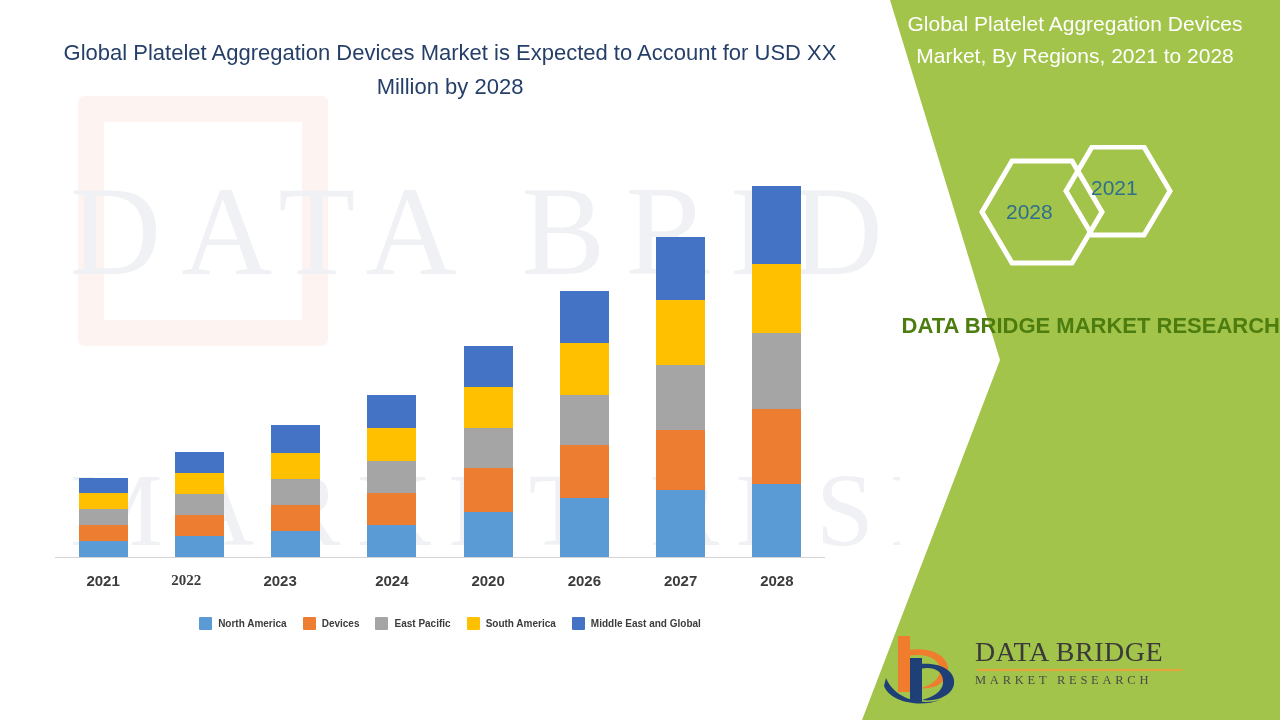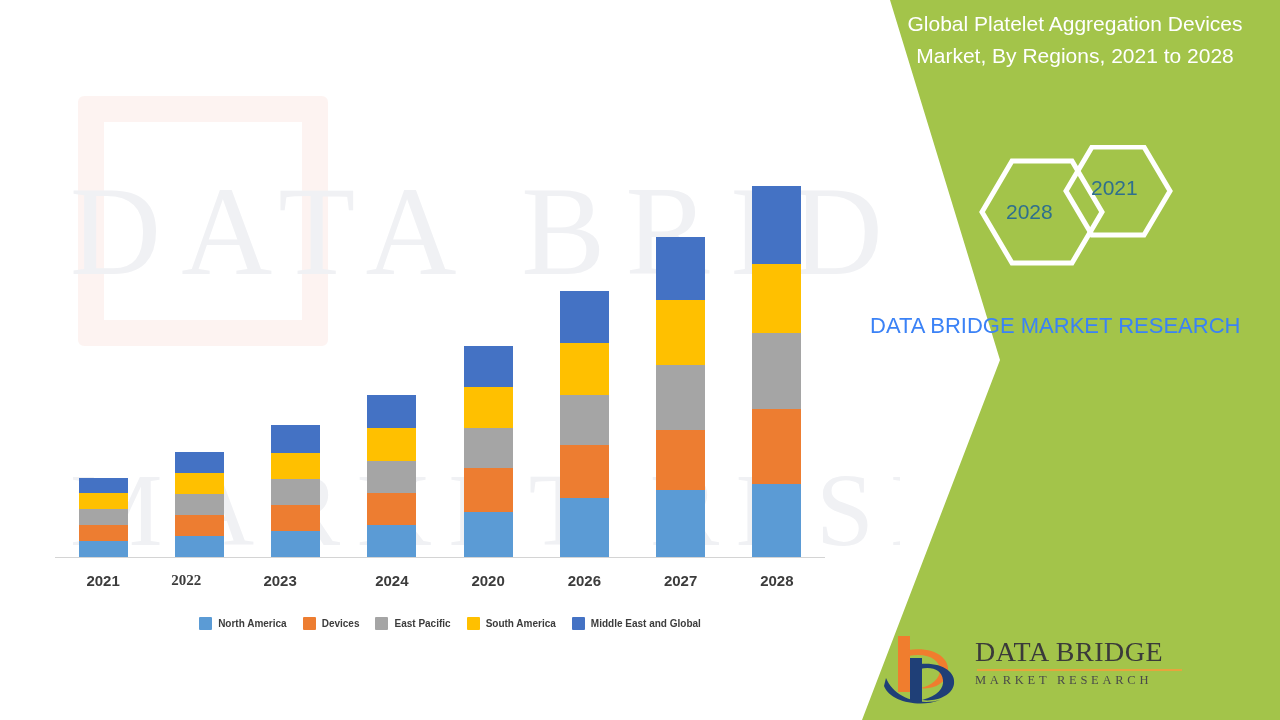--- a/index.html
+++ b/index.html
@@ -175,25 +175,25 @@
     font-size: 21px;
     font-weight: 400;
     white-space: nowrap;
   }
 
   #brand-name {
     position: absolute;
     left: 10px;
     top: 310px;
     width: 410px;
-    text-align: left;
-    color: #3b82f6;
+    text-align: right;
+    color: #4d7c0f;
     font-size: 22px;
     line-height: 32px;
-    font-weight: 400;
+    font-weight: 700;
   }
 
   
   #logo {
     position: absolute;
     left: 20px;
     top: 628px;
     width: 400px;
     height: 80px;
   }
@@ -234,20 +234,21 @@
 <div id="page">
 
   <div id="chart-panel">
 
     <div id="watermark">
       <div class="wm-b-o"></div>
       <div class="wm-line wm-data">DATA BRIDGE</div>
       <div class="wm-line wm-market">MARKET RESEARCH</div>
     </div>
 
+    <div id="chart-title">Global Platelet Aggregation Devices Market is Expected to Account for USD XX Million by 2028</div>
 
     <div id="plot">
       <div id="axis-line"></div>
 
     <div class="bar-group" style="left: 23.625px; width: 49px;">
           <div class="bar-seg" style="height: 16px; background: rgb(91, 155, 213);"></div>
           <div class="bar-seg" style="height: 16px; background: rgb(237, 125, 49);"></div>
           <div class="bar-seg" style="height: 16px; background: rgb(165, 165, 165);"></div>
           <div class="bar-seg" style="height: 16px; background: rgb(255, 192, 0);"></div>
           <div class="bar-seg" style="height: 15px; background: rgb(68, 114, 196);"></div>

